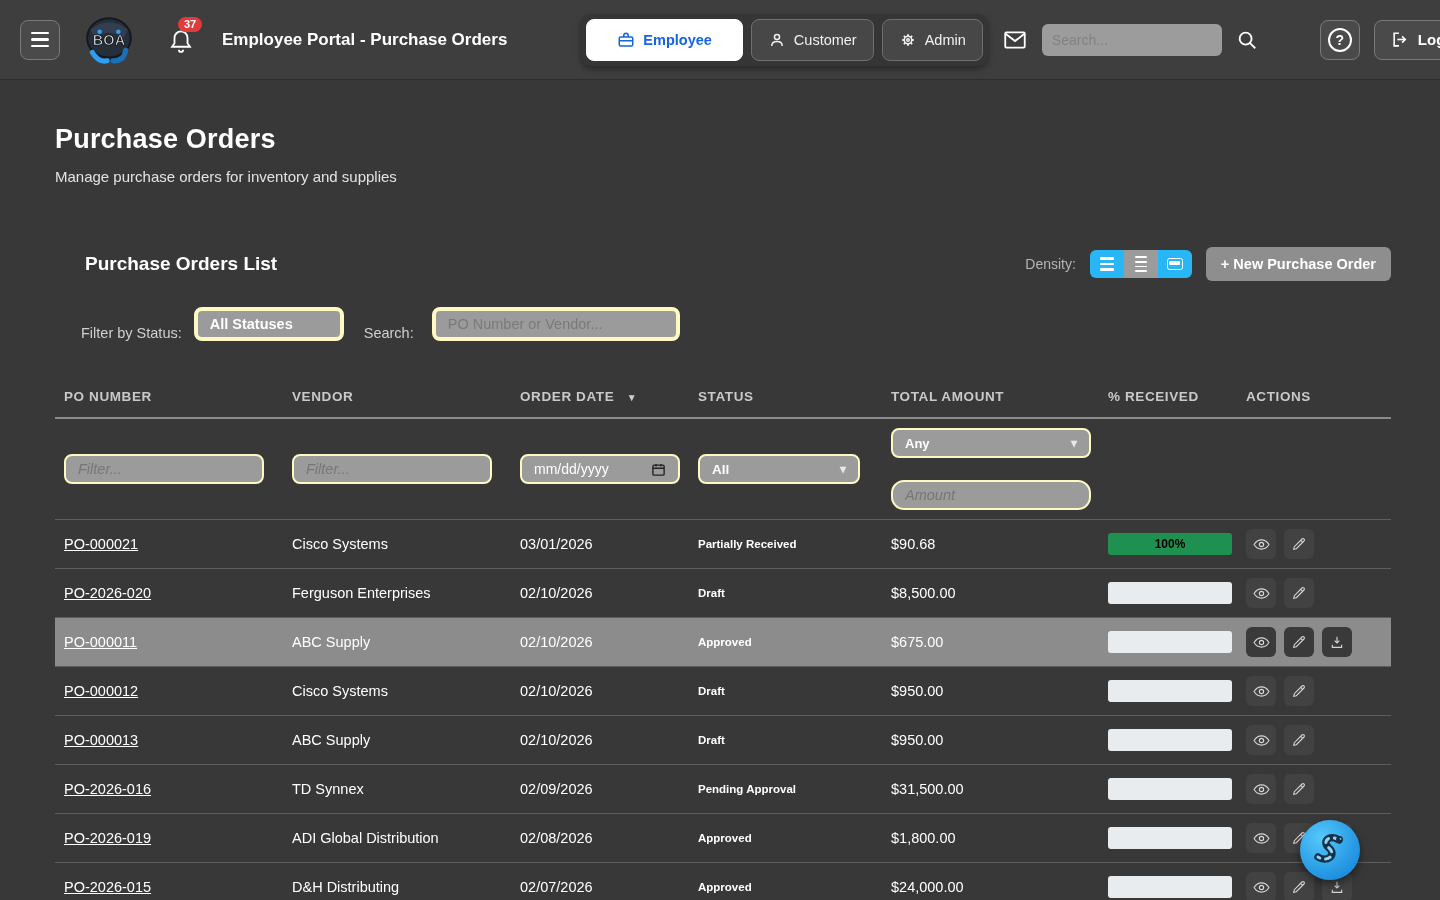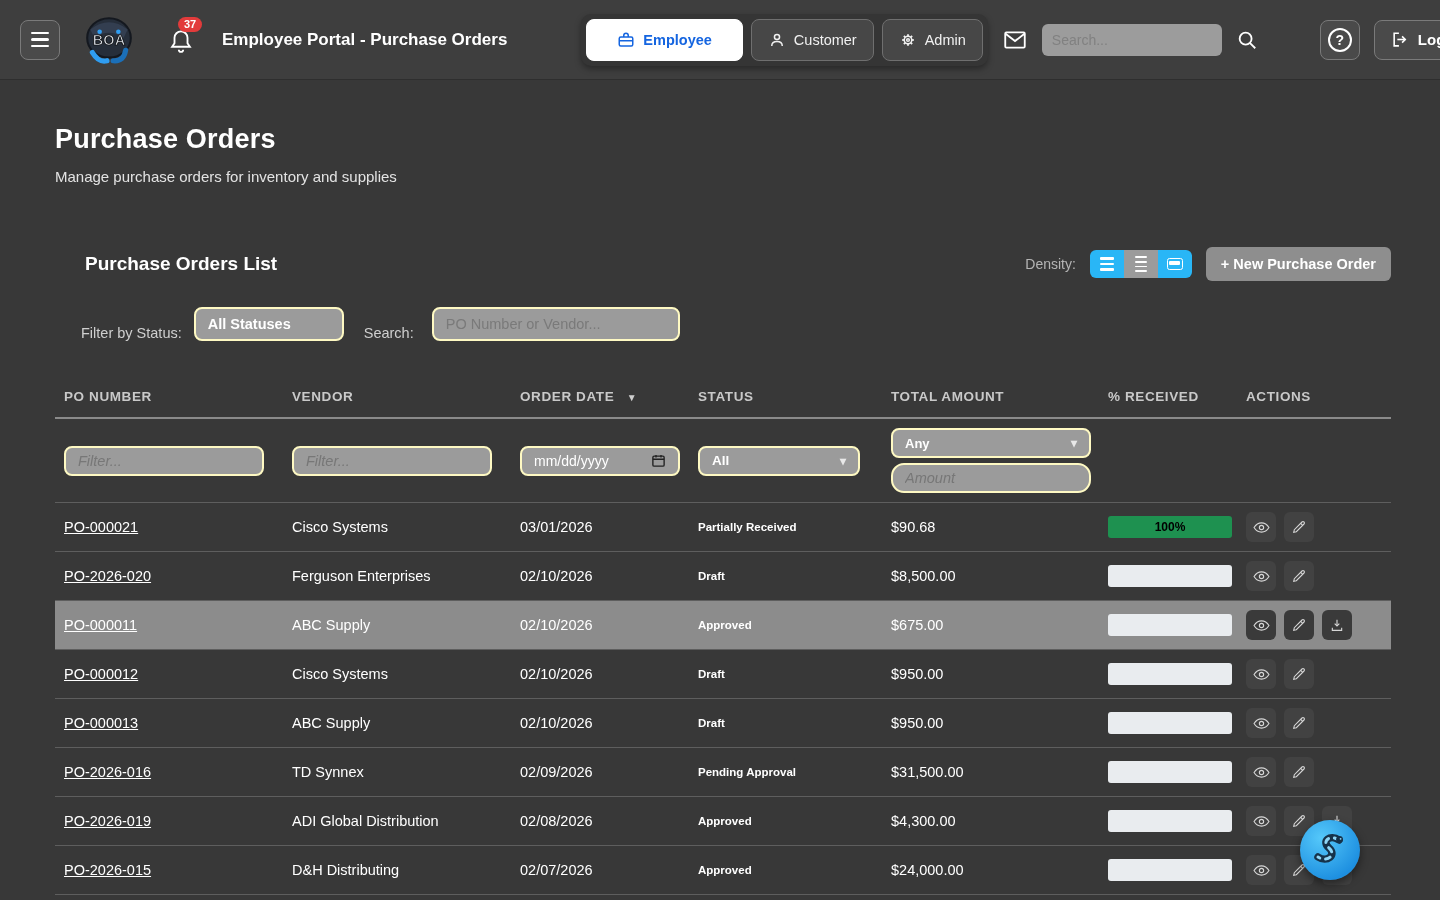--- a/index.html
+++ b/index.html
@@ -71,41 +71,41 @@
   .dcard { width:16px; height:12px; border:1.8px solid #fff; border-radius:2.5px; display:flex; align-items:flex-start; padding:1.5px; }
   .dcard i { display:block; width:100%; height:4px; background:#fff; border-radius:1px; }
   .new-po-btn {
     background:#8e8e8e; color:#fff; font-weight:bold; font-size:14.5px;
     border:none; border-radius:6px; padding:9px 15px; cursor:pointer; font-family:inherit;
   }
   
   .filters-row { margin-top:26px; margin-left:26px; display:flex; align-items:flex-end; gap:12px; }
   .filters-row .lbl { color:#cfcfcf; font-size:14.5px; }
   .ctl {
-    background:#9b9b9b; border:2px solid #fef9c3; border-radius:8px; color:#fff;
+    background:#9b9b9b; border:4px solid #fef9c3; border-radius:8px; color:#fff;
     font-size:14.5px; font-family:inherit; height:34px; display:flex; align-items:center;
     padding:0 12px; position:relative;
   }
   .ctl.select { font-weight:bold; cursor:pointer; }
   .ctl input { background:transparent; border:none; outline:none; color:#fff; width:100%; font:inherit; }
   .ctl input::placeholder { color:#7a7a7a; }
   .ctl input.ital::placeholder { font-style:italic; color:#777; }
   .status-select { width:150px; }
   .po-search { width:248px; margin-left:6px; }
   
   .grid { display:grid; grid-template-columns:228px 228px 178px 193px 217px 138px 1fr; }
   .thead { margin-top:48px; color:#c9c9c9; font-size:13.5px; font-weight:bold;
     letter-spacing:.6px; padding:0 0 13px 9px; border-bottom:2px solid #8a8a8a; }
   .thead .sort { font-size:10px; margin-left:8px; color:#cfcfcf; }
   .tfilters { padding:9px 0 9px 9px; align-items:center; border-bottom:1px solid #5e5e5e; }
   .tfilters .ctl { height:30px; border-width:2px; }
   .f-text { width:200px; }
   .f-date { width:160px; color:#fff; font-size:14px; justify-content:space-between; cursor:pointer; }
   .f-status { width:162px; height:28px; font-weight:bold; font-size:13.5px; justify-content:space-between; cursor:pointer; }
-  .amount-stack { display:flex; flex-direction:column; gap:5px; }
+  .amount-stack { display:flex; flex-direction:column; gap:22px; }
   .f-any { width:200px; height:23px; font-weight:bold; font-size:13px; border-width:1.5px; justify-content:space-between; cursor:pointer; }
   .f-amount { width:200px; height:26px; border-width:1.5px;border-radius:13px; }
   .chev { font-size:12px; color:#e8e8e8; margin-left:8px; }
   .trow { height:49px; align-items:center; border-bottom:1px solid #5e5e5e; padding-left:9px; font-size:14.5px; }
   .trow.hl { background:#8c8c8c; }
   .po-link { color:#fff; text-decoration:underline; cursor:pointer; }
   .status-txt { font-size:11.5px; font-weight:bold; }
   .track { width:124px; height:22px; background:#e9ecef; border-radius:3px; overflow:hidden; }
   .fill-green { width:100%; height:100%; background:#1e9150; color:#000000; font-size:12px; font-weight:bold;
     display:flex; align-items:center; justify-content:center; }
@@ -467,21 +467,21 @@
           </svg>
         </button>
     </div>
   </div>
 
   <div class="grid trow">
     <div><a class="po-link">PO-2026-019</a></div>
     <div>ADI Global Distribution</div>
     <div>02/08/2026</div>
     <div class="status-txt">Approved</div>
-    <div>$4,300.00</div>
+    <div>$1,800.00</div>
     <div>
         <div class="track"></div>
       </div>
     <div class="actions">
       <button class="act-btn">
         <svg width="17" height="17" viewBox="0 0 24 24" fill="none" stroke="currentColor" stroke-width="1.6">
             <path d="M1.5 12S5.5 5.5 12 5.5 22.5 12 22.5 12 18.5 18.5 12 18.5 1.5 12 1.5 12z"></path>
             <circle cx="12" cy="12" r="3"></circle>
           </svg>
         </button>

